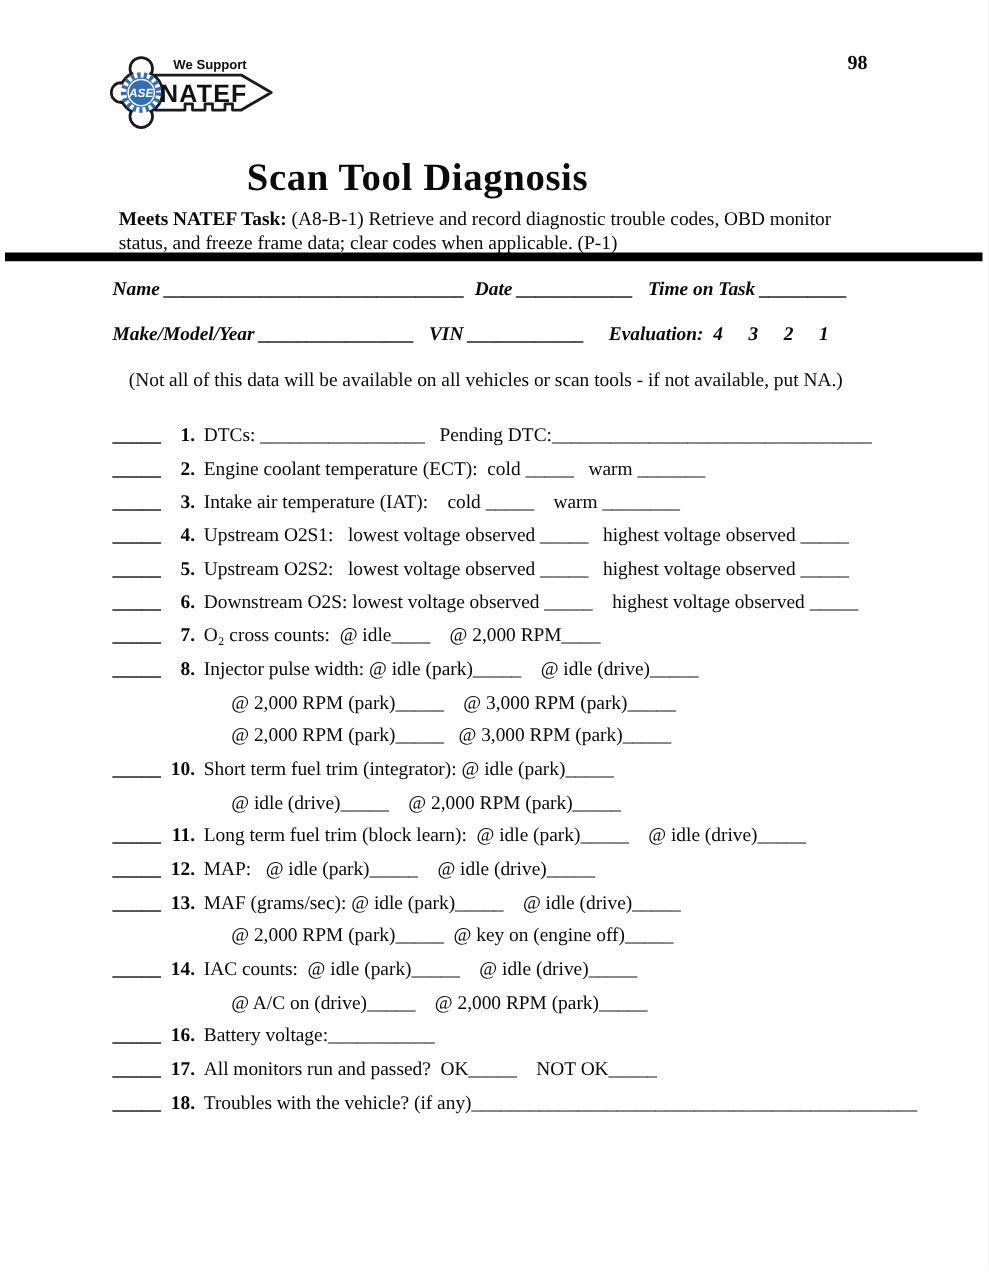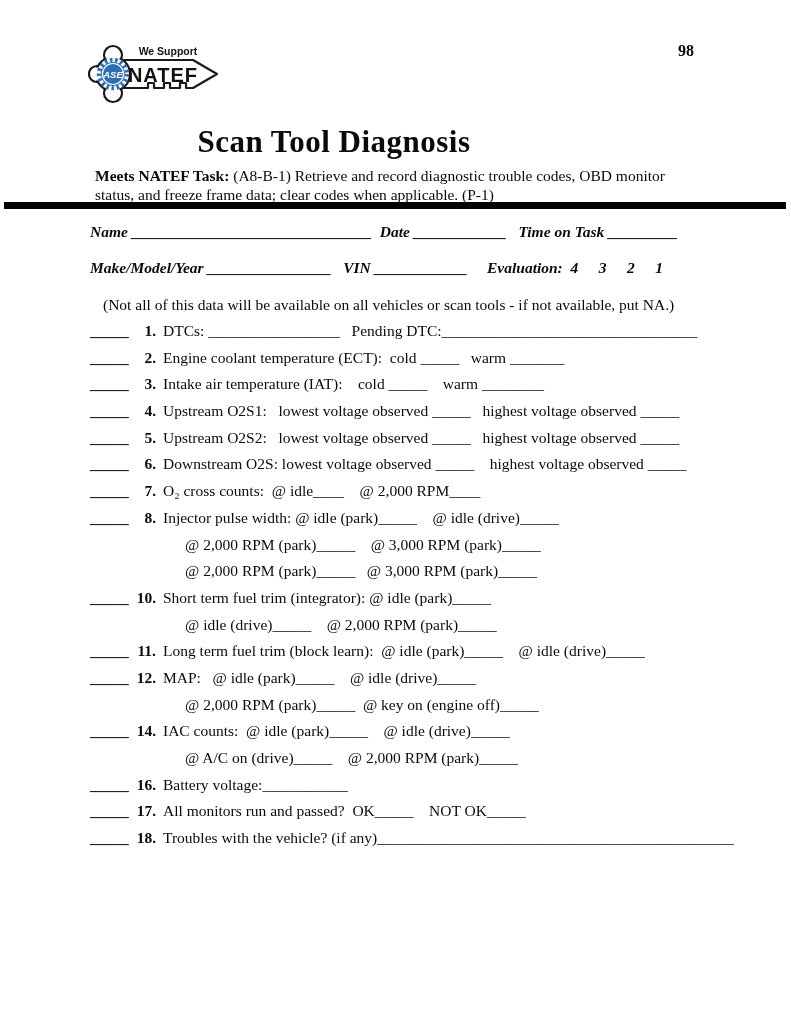--- a/index.html
+++ b/index.html
@@ -19,21 +19,21 @@
   .task{position:absolute;top:166px;left:95px;width:600px;text-align:left;
     font-size:15.5px;line-height:19px;}
   .task b{font-weight:bold;}
   .rule{position:absolute;top:202px;left:4px;width:782px;height:7px;background:#000;}
   .body{position:absolute;top:214px;left:90px;width:616px;font-size:15.5px;}
   .line{height:26.7px;line-height:26.7px;white-space:pre;}
   .hrow{font-weight:bold;font-style:italic;}
   .row-name{margin-top:7px;height:22px;line-height:22px;}
   .row-make{margin-top:14px;height:22px;line-height:22px;}
   .note{margin-top:15px;height:22px;line-height:22px;white-space:pre;margin-left:13px;}
-  .items{margin-top:2px;}
+  .items{margin-top:20px;}
   .pblank{display:inline-block;width:42px;font-weight:bold;letter-spacing:0;}
   .num{display:inline-block;width:24px;text-align:right;font-weight:bold;}
   .itext{margin-left:7px;white-space:pre;}
   .cont{margin-left:95px;}
   .eval-scale{letter-spacing:1px;margin-top:48px;}
 </style>
 </head>
 <body>
 
 <div class="page">
@@ -88,20 +88,21 @@
         <div class="line"><span class="pblank">_____</span><span class="num">5.</span><span class="itext">Upstream O2S2:   lowest voltage observed _____   highest voltage observed _____</span></div>
         <div class="line"><span class="pblank">_____</span><span class="num">6.</span><span class="itext">Downstream O2S: lowest voltage observed _____    highest voltage observed _____</span></div>
         <div class="line"><span class="pblank">_____</span><span class="num">7.</span><span class="itext">O₂ cross counts:  @ idle____    @ 2,000 RPM____</span></div>
         <div class="line"><span class="pblank">_____</span><span class="num">8.</span><span class="itext">Injector pulse width: @ idle (park)_____    @ idle (drive)_____</span></div>
         <div class="line cont">@ 2,000 RPM (park)_____    @ 3,000 RPM (park)_____</div>
         <div class="line cont">@ 2,000 RPM (park)_____   @ 3,000 RPM (park)_____</div>
         <div class="line"><span class="pblank">_____</span><span class="num">10.</span><span class="itext">Short term fuel trim (integrator): @ idle (park)_____</span></div>
         <div class="line cont">@ idle (drive)_____    @ 2,000 RPM (park)_____</div>
         <div class="line"><span class="pblank">_____</span><span class="num">11.</span><span class="itext">Long term fuel trim (block learn):  @ idle (park)_____    @ idle (drive)_____</span></div>
         <div class="line"><span class="pblank">_____</span><span class="num">12.</span><span class="itext">MAP:   @ idle (park)_____    @ idle (drive)_____</span></div>
+        <div class="line"><span class="pblank">_____</span><span class="num">13.</span><span class="itext">MAF (grams/sec): @ idle (park)_____    @ idle (drive)_____</span></div>
         <div class="line cont">@ 2,000 RPM (park)_____  @ key on (engine off)_____</div>
         <div class="line"><span class="pblank">_____</span><span class="num">14.</span><span class="itext">IAC counts:  @ idle (park)_____    @ idle (drive)_____</span></div>
         <div class="line cont">@ A/C on (drive)_____    @ 2,000 RPM (park)_____</div>
         <div class="line"><span class="pblank">_____</span><span class="num">16.</span><span class="itext">Battery voltage:___________</span></div>
         <div class="line"><span class="pblank">_____</span><span class="num">17.</span><span class="itext">All monitors run and passed?  OK_____    NOT OK_____</span></div>
         <div class="line"><span class="pblank">_____</span><span class="num">18.</span><span class="itext">Troubles with the vehicle? (if any)______________________________________________</span></div>
       </div>
 
   </div>
 </div>

